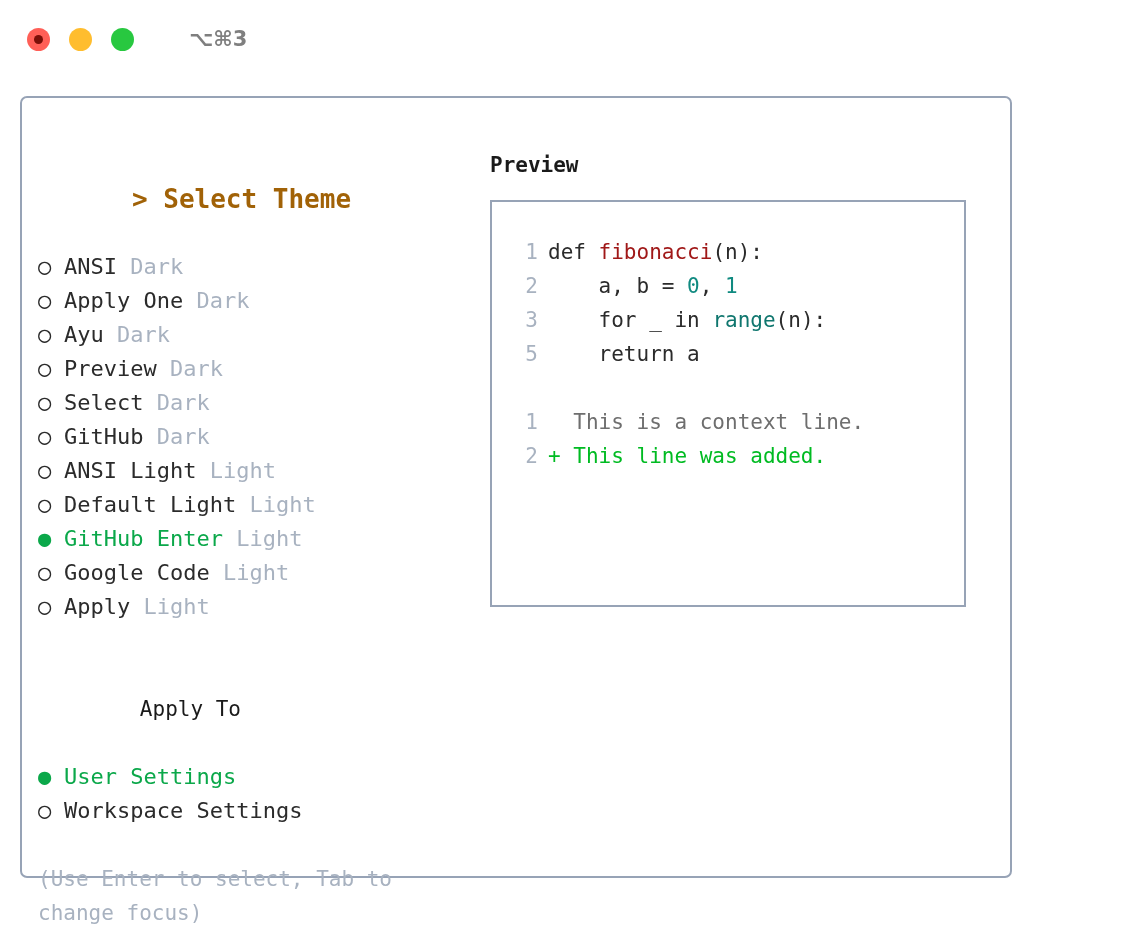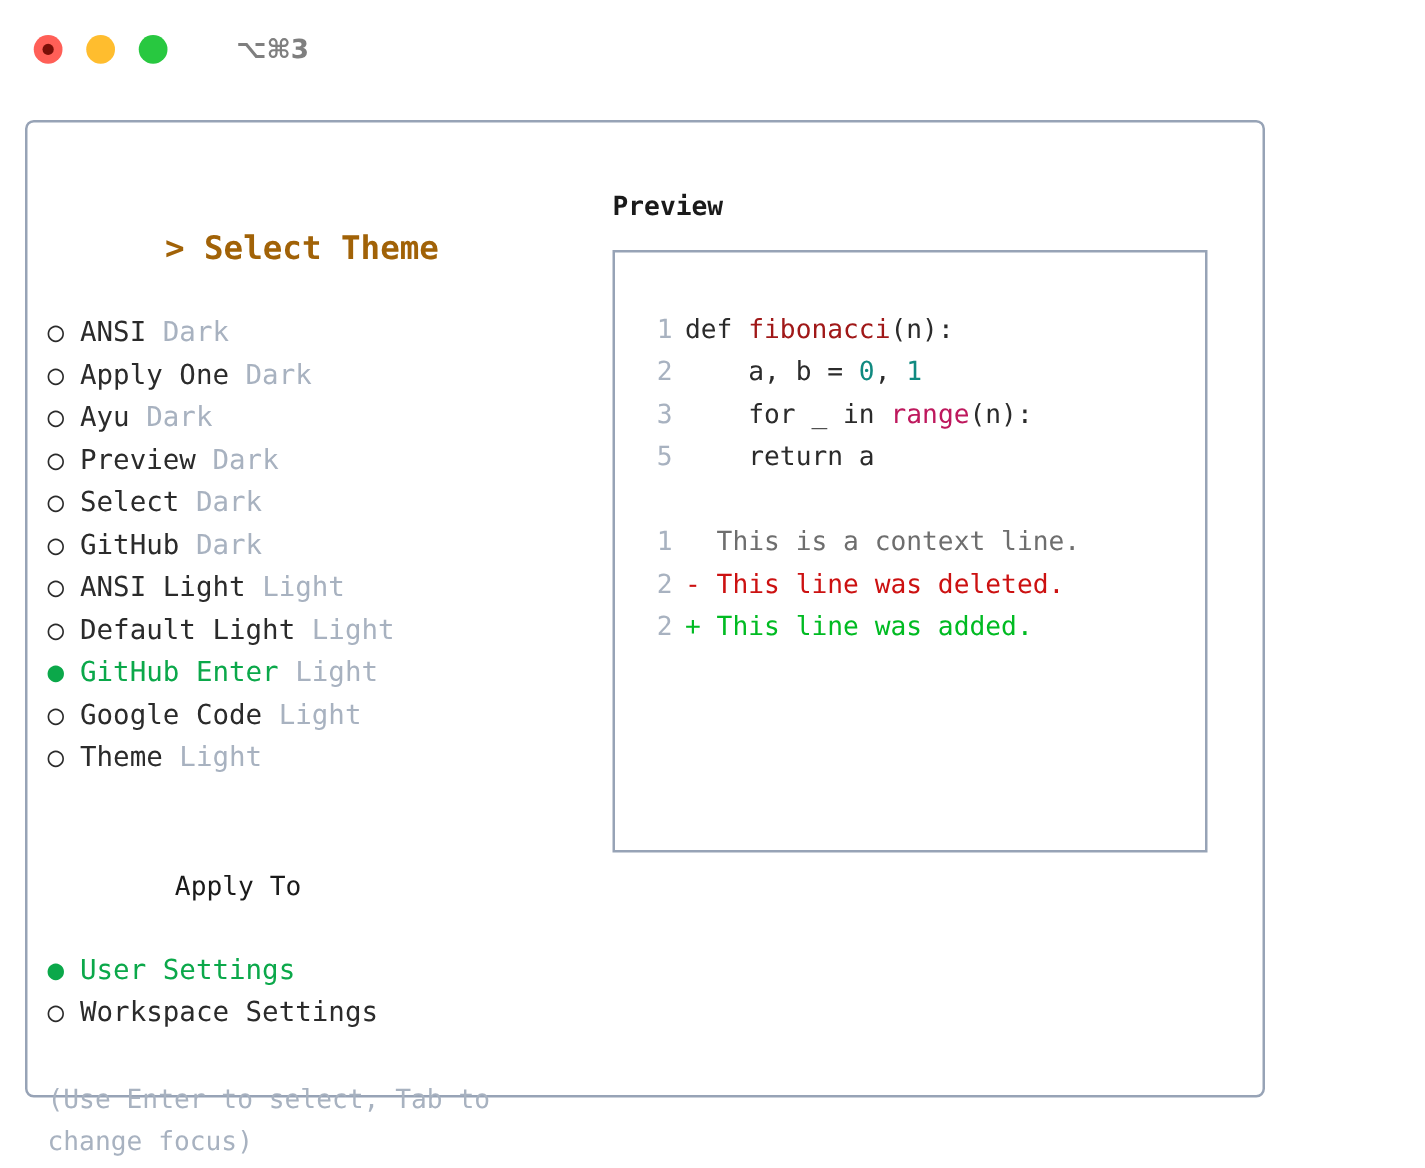--- a/index.html
+++ b/index.html
@@ -127,42 +127,42 @@
   }
   .preview-title {
     font-size: 21px;
     font-weight: bold;
     color: #1a1a1a;
     line-height: 34px;
   }
   .preview-box {
     margin-top: 18px;
     width: 476px;
-    height: 482px;
+    height: 407px;
     border: 2px solid #97a3b6;
     box-sizing: border-box;
-    padding: 44px 0 0 0;
+    padding: 33px 0 0 0;
   }
   .code-line {
     font-size: 21px;
     line-height: 34px;
     white-space: pre;
     color: #2b2b2b;
     padding-left: 20px;
   }
   .lineno {
     display: inline-block;
     width: 26px;
     color: #a8b2c0;
     text-align: right;
     margin-right: 10px;
   }
   .tok-func  { color: #a01818; }
   .tok-num   { color: #108a80; }
-  .tok-call  { color: #be185d; margin-top: 28px; }
+  .tok-call  { color: #0f766e; margin-top: 28px; }
   .diff-gap  { height: 34px; }
   .diff-ctx  { color: #6e6e6e; }
   .diff-del  { color: #cc1111; }
   .diff-add  { color: #00bb22; }
 </style>
 </head>
 <body>
 
 <div class="titlebar">
   <div class="lights">
@@ -185,21 +185,21 @@
         <div class="opt-row"><span class="marker">○ </span><span>ANSI </span><span class="variant">Dark</span></div>
         <div class="opt-row"><span class="marker">○ </span><span>Apply One </span><span class="variant">Dark</span></div>
         <div class="opt-row"><span class="marker">○ </span><span>Ayu </span><span class="variant">Dark</span></div>
         <div class="opt-row"><span class="marker">○ </span><span>Preview </span><span class="variant">Dark</span></div>
         <div class="opt-row"><span class="marker">○ </span><span>Select </span><span class="variant">Dark</span></div>
         <div class="opt-row"><span class="marker">○ </span><span>GitHub </span><span class="variant">Dark</span></div>
         <div class="opt-row"><span class="marker">○ </span><span>ANSI Light </span><span class="variant">Light</span></div>
         <div class="opt-row"><span class="marker">○ </span><span>Default Light </span><span class="variant">Light</span></div>
         <div class="opt-row selected"><span class="marker">● </span><span>GitHub Enter </span><span class="variant">Light</span></div>
         <div class="opt-row"><span class="marker">○ </span><span>Google Code </span><span class="variant">Light</span></div>
-        <div class="opt-row"><span class="marker">○ </span><span>Theme </span><span class="variant">Light</span></div>
+        <div class="opt-row"><span class="marker">○ </span><span>Apply </span><span class="variant">Light</span></div>
       </div>
 
     <div class="apply-header">
       <span class="marker"></span><span>Apply To</span>
     </div>
 
     <div id="apply-list">
         <div class="opt-row selected"><span class="marker">● </span><span>User Settings</span></div>
         <div class="opt-row"><span class="marker">○ </span><span>Workspace Settings</span></div>
       </div>
@@ -212,19 +212,18 @@
     <div class="preview-box">
       <div id="code-block">
           <div class="code-line"><span class="lineno">1</span><span>def </span><span class="tok-func">fibonacci</span><span>(n):</span></div>
           <div class="code-line"><span class="lineno">2</span><span>    a, b = </span><span class="tok-num">0</span><span>, </span><span class="tok-num">1</span></div>
           <div class="code-line"><span class="lineno">3</span><span>    for _ in </span><span class="tok-call">range</span><span>(n):</span></div>
           <div class="code-line"><span class="lineno">5</span><span>    return a</span></div>
         </div>
       <div class="diff-gap"></div>
       <div id="diff-block">
           <div class="code-line"><span class="lineno">1</span><span class="diff-ctx">  This is a context line.</span></div>
-          <div class="code-line"><span class="lineno">2</span><span class="diff-del">- This line was deleted.</span></div>
           <div class="code-line"><span class="lineno">2</span><span class="diff-add">+ This line was added.</span></div>
         </div>
     </div>
   </div>
 
 </div>
 
 </body></html>

